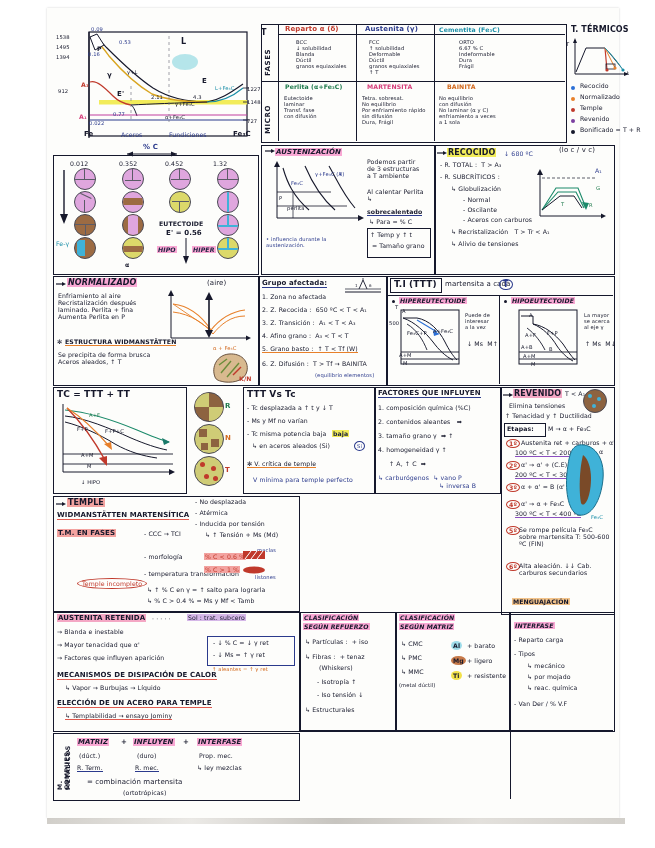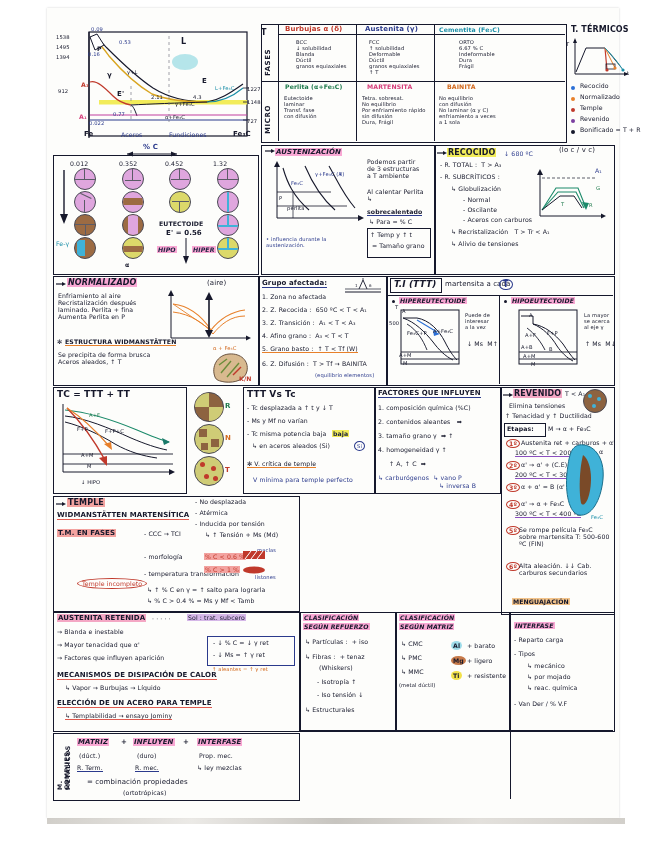--- a/index.html
+++ b/index.html
@@ -118,21 +118,21 @@
     <div class="box" style="left:214px;top:16px;width:304px;height:117px;"></div>
     <div class="vl" style="left:231px;top:16px;height:117px;"></div>
     <div class="vl" style="left:309px;top:16px;height:117px;"></div>
     <div class="vl" style="left:387px;top:16px;height:117px;"></div>
     <div class="hl" style="left:214px;top:73px;width:304px;"></div>
     <div class="hl" style="left:231px;top:26px;width:287px;"></div>
 
     <span class="vtab t7" style="left:217px;top:28px;height:40px;">FASES</span>
     <span class="vtab t7" style="left:217px;top:86px;height:40px;">MICRO</span>
 
-    <span class="hw t7 b red" style="left:238px;top:17px;">Burbujas α (δ)</span>
+    <span class="hw t7 b red" style="left:238px;top:17px;">Reparto α (δ)</span>
     <span class="hw t7 b blue" style="left:318px;top:17px;">Austenita (γ)</span>
     <span class="hw t6 b cyn" style="left:392px;top:18px;">Cementita (Fe₃C)</span>
 
     <div class="hw sq blk" style="left:249px;top:31px;"><span>BCC</span>
 <span>↓ solubilidad</span>
 <span>Blanda</span>
 <span>Dúctil</span>
 <span>granos equiaxiales</span></div>
     <div class="hw sq blk" style="left:322px;top:31px;"><span>FCC</span>
 <span>↑ solubilidad</span>
@@ -408,21 +408,21 @@
       <path d="M16,11 L20,2 L24,11" fill="none" stroke="#16182b" stroke-width=".9"></path>
       <line x1="20" y1="2" x2="20" y2="0" stroke="#16182b" stroke-width=".8"></line>
       <text x="12" y="9" font-size="4" fill="#16182b">1</text>
       <text x="26" y="9" font-size="4" fill="#16182b">6</text>
     </svg>
   </div>
 
   <div>
     <div class="box" style="left:340px;top:268px;width:226px;height:108px;"></div>
     <div class="box" style="left:343px;top:270px;width:50px;height:13px;"></div>
-    <span class="hw t9 b blk" style="left:347px;top:271px;font-style:italic;">T.I (TTT)</span>
+    <span class="hw t9 b blk" style="left:347px;top:271px;">T.I (TTT)</span>
     <span class="hw t7 blk" style="left:398px;top:272px;">martensita a cada</span>
     <span class="hw t8 b blue" style="left:452px;top:271px;border:1.3px solid #2b3a8c;border-radius:50%;padding:0 3px;">T</span>
     <div class="hl" style="left:340px;top:287px;width:226px;"></div>
     <div class="vl" style="left:452px;top:287px;height:89px;"></div>
 
     <span class="dot" style="left:345px;top:292px;width:3px;height:3px;background:#16182b;"></span>
     <span class="hw t6 b blk hi-g" style="left:352px;top:289px;">HIPEREUTECTOIDE</span>
     <span class="dot" style="left:457px;top:292px;width:3px;height:3px;background:#16182b;"></span>
     <span class="hw t6 b blk hi-g" style="left:464px;top:289px;">HIPOEUTECTOIDE</span>
 
@@ -693,21 +693,21 @@
     <span class="hw t7 b blk hi-g" style="left:86px;top:730px;">INFLUYEN</span>
     <span class="hw t7 b blk" style="left:136px;top:730px;">+</span>
     <span class="hw t7 b blk hi-g" style="left:150px;top:730px;">INTERFASE</span>
 
     <span class="hw t6 blk" style="left:32px;top:744px;">(dúct.)</span>
     <span class="hw t6 blk" style="left:90px;top:744px;">(duro)</span>
     <span class="hw t6 blk" style="left:152px;top:744px;">Prop. mec.</span>
     <span class="hw t6 blk ul-b" style="left:30px;top:756px;">R. Term.</span>
     <span class="hw t6 blk ul-b" style="left:88px;top:756px;">R. mec.</span>
     <span class="hw t6 blk" style="left:150px;top:756px;">↳ ley mezclas</span>
-    <span class="hw t7 blk" style="left:40px;top:770px;">= combinación propiedades</span>
+    <span class="hw t7 blk" style="left:40px;top:770px;">= combinación martensita</span>
     <span class="hw t6 blk" style="left:76px;top:781px;">(ortotrópicas)</span>
   </div>
 
   <div class="vl" style="left:253px;top:604px;height:118px;"></div>
   <div class="vl" style="left:349px;top:604px;height:118px;"></div>
   <div class="vl" style="left:463px;top:604px;height:187px;"></div>
   <div class="hl" style="left:253px;top:722px;width:313px;"></div>
 
  </div>
 </div>

